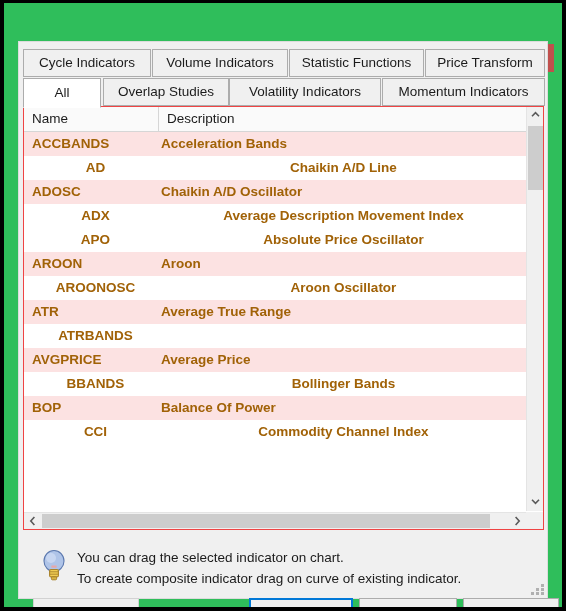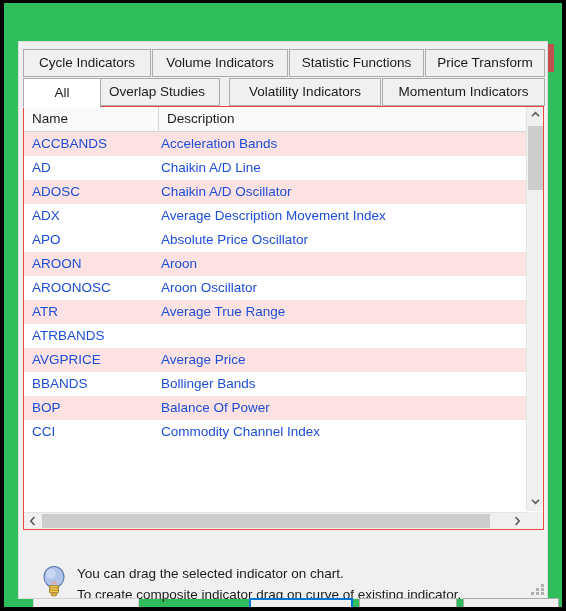--- a/index.html
+++ b/index.html
@@ -152,32 +152,33 @@
     width: 502px; height: 348px;
     overflow: hidden;
   }
   .row {
     position: relative;
     height: 24px;
     width: 502px;
     cursor: pointer;
   }
   .row.odd  { background: #FCE2E2; }
-  .row.even { background: #FFFFFF; }
+  .row.even { background: #FFFFFF; text-align: center; }
   .cell {
     position: absolute;
     top: 0;
     height: 24px;
     line-height: 23px;
     font-size: 13.5px;
-    color: #1d4ed8;
+    color: #a16207;
     box-sizing: border-box;
     white-space: nowrap;
     overflow: hidden;
     user-select: none;
+    font-weight: bold;
   }
   .cell-name { left: 0;   width: 135px; padding-left: 8px; }
   .cell-desc { left: 135px; width: 367px; padding-left: 2px; }
 
   
   #vscroll {
     position: absolute;
     right: 0; top: 0;
     width: 17px; height: 404px;
     background: #F0F0F0;
@@ -225,21 +226,21 @@
     position: absolute;
     right: 0; bottom: 0;
     width: 17px; height: 17px;
     background: #F0F0F0;
   }
 
   
   #hint {
     position: absolute;
     left: 22px; top: 505px;
-    width: 500px; height: 44px; margin-top: 16px;
+    width: 500px; height: 44px;
   }
   #bulb-icon {
     position: absolute;
     left: 0; top: 2px;
     width: 26px; height: 34px;
   }
   #hint-lines {
     position: absolute;
     left: 36px; top: 0px;
     width: 460px;
@@ -319,21 +320,21 @@
 
     <div id="tabstrip">
       <div class="tab-row row-top">
           <div class="tab" style="left: 129px; width: 136px;">Volume Indicators</div>
           <div class="tab" style="left: 0px; width: 128px;">Cycle Indicators</div>
           <div class="tab" style="left: 266px; width: 135px;">Statistic Functions</div>
           <div class="tab" style="left: 402px; width: 120px;">Price Transform</div>
         </div>
       <div class="tab-row row-bottom">
           <div class="tab selected" style="left: 0px; width: 78px;">All</div>
-          <div class="tab" style="left: 71px; width: 126px;">Overlap Studies</div>
+          <div class="tab" style="left: 80px; width: 126px;">Overlap Studies</div>
           <div class="tab" style="left: 206px; width: 152px;">Volatility Indicators</div>
           <div class="tab" style="left: 359px; width: 163px;">Momentum Indicators</div>
         </div>
     </div>
 
     <div id="listbox">
 
       <div id="list-header">
         <div class="hdr-cell hdr-name">Name</div>
         <div class="hdr-cell hdr-desc">Description</div>

